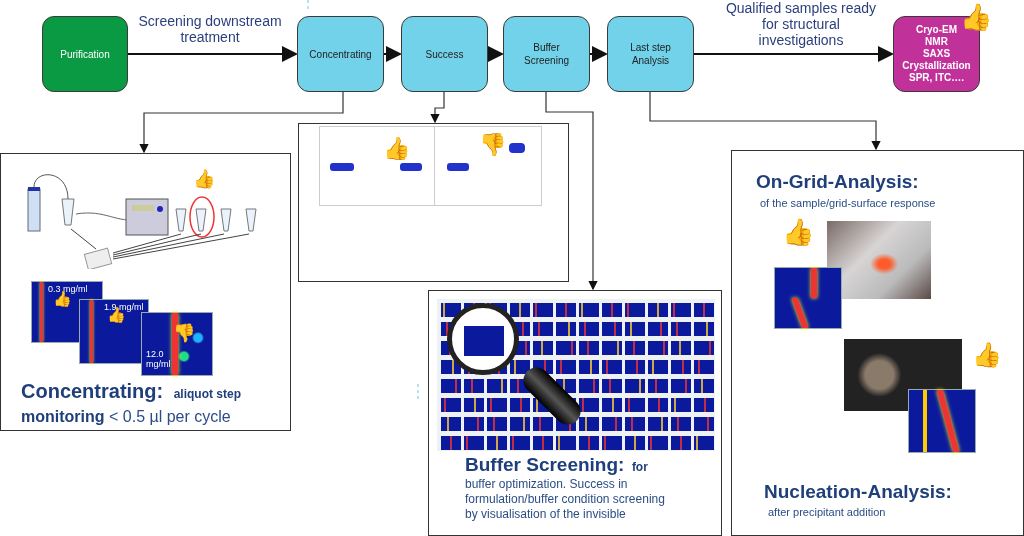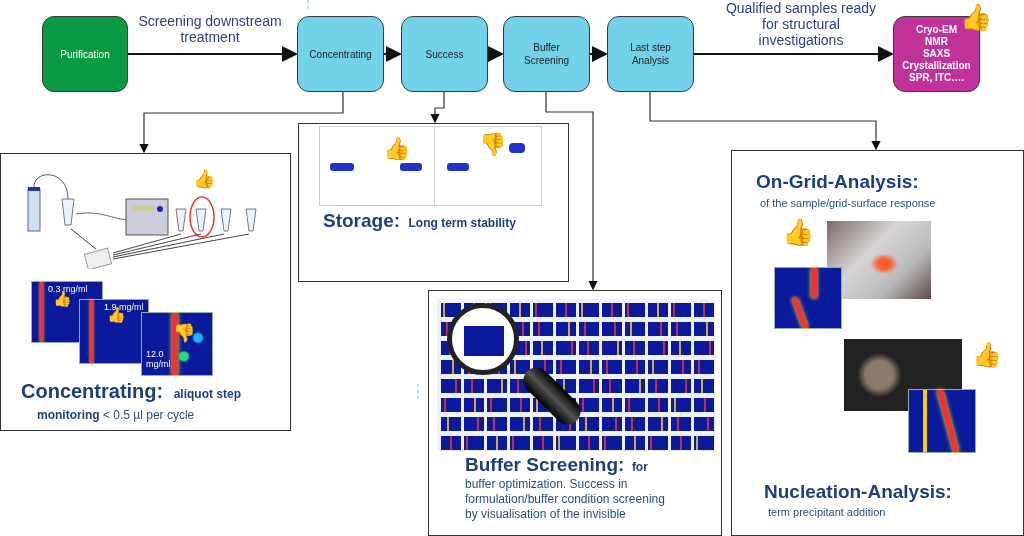--- a/index.html
+++ b/index.html
@@ -105,40 +105,36 @@
     <span class="abs" style="left:4px;top:36px;color:#fff;font-size:9px;line-height:10px;white-space:pre-line;">12.0
 mg/ml</span>
   </div>
   <span class="thumb" style="left:52px;top:134px;font-size:15px;">👍</span>
   <span class="thumb" style="left:106px;top:150px;font-size:15px;">👍</span>
   <span class="thumb" style="left:172px;top:168px;font-size:18px;">👎</span>
   <div class="abs" style="left:20px;top:226px;width:270px;white-space:nowrap;">
     <span class="ptitle" style="font-size:20px;">Concentrating:</span>
     <span class="ptitle" style="font-size:12px;margin-left:6px;">aliquot step</span>
   </div>
-  <div class="abs ptext" style="left:36px;top:254px;font-size:12px;white-space:nowrap;">
+  <div class="abs ptext" style="left:20px;top:254px;font-size:16px;white-space:nowrap;">
     <b class="ptitle">monitoring</b><span> &lt; 0.5 µl per cycle</span>
   </div>
 </div>
 
 <div class="panel" style="left:298px;top:123px;width:271px;height:159px;">
   <div class="abs" style="left:20px;top:2px;width:114px;height:78px;border:1px solid #ccc;">
     <div class="abs" style="left:10px;top:36px;width:24px;height:8px;background:#2233cc;border-radius:3px;"></div>
     <div class="abs" style="left:80px;top:36px;width:22px;height:8px;background:#2233cc;border-radius:3px;"></div>
   </div>
   <span class="thumb" style="left:84px;top:14px;font-size:22px;">👍</span>
   <div class="abs" style="left:135px;top:2px;width:106px;height:78px;border:1px solid #ccc;">
     <div class="abs" style="left:12px;top:36px;width:22px;height:8px;background:#2233cc;border-radius:3px;"></div>
     <div class="abs" style="left:74px;top:16px;width:16px;height:10px;background:#2233cc;border-radius:4px;"></div>
   </div>
   <span class="thumb" style="left:180px;top:10px;font-size:22px;">👎</span>
-  <div class="abs" style="left:24px;top:86px;white-space:nowrap;">
-    <span class="ptitle" style="font-size:19px;">Storage:</span>
-    <span class="ptitle" style="font-size:12px;margin-left:4px;">Long term stability</span>
-  </div>
 </div>
 
 <div class="panel" style="left:428px;top:290px;width:294px;height:246px;">
   <div class="abs" id="plate" style="left:8px;top:8px;width:278px;height:152px;background:#eef2f4;">
       <div class="abs" style="left: 4px; top: 4px; width: 20px; height: 14px; background: rgb(11, 26, 156);">
         <div class="abs" style="left: 2px; top: 0px; width: 2px; height: 14px; background: rgb(255, 204, 51); opacity: 0.8;"></div>
       </div>
       <div class="abs" style="left: 27px; top: 4px; width: 20px; height: 14px; background: rgb(11, 26, 156);">
         <div class="abs" style="left: 9px; top: 0px; width: 2px; height: 14px; background: rgb(238, 51, 51); opacity: 0.8;"></div>
       </div>
@@ -447,14 +443,14 @@
     <div class="abs" style="left:36px;top:0;width:6px;height:30px;background:#e33;box-shadow:0 0 4px #ff0;"></div>
     <div class="abs" style="left:22px;top:30px;width:6px;height:30px;background:#e33;box-shadow:0 0 4px #ff0;transform:skewX(20deg);"></div>
   </div>
   <div class="abs" style="left:112px;top:188px;width:118px;height:72px;background:radial-gradient(circle at 30% 50%,#8a7a6a 0 14px,#222 22px),radial-gradient(circle at 72% 50%,#ff6a3a 0 4px,#6a5a4a 10px,#111 24px);"></div>
   <span class="thumb" style="left:240px;top:193px;font-size:24px;">👍</span>
   <div class="heat" style="left:176px;top:238px;width:66px;height:62px;">
     <div class="abs" style="left:14px;top:0;width:4px;height:62px;background:#ffcc00;"></div>
     <div class="abs" style="left:36px;top:0;width:6px;height:62px;background:#e33;box-shadow:0 0 4px #ff0;transform:skewX(15deg);"></div>
   </div>
   <div class="abs ptitle" style="left:32px;top:330px;font-size:19px;">Nucleation-Analysis:</div>
-  <div class="abs ptext" style="left:36px;top:355px;font-size:11px;">term precipitant addition</div>
+  <div class="abs ptext" style="left:36px;top:355px;font-size:11px;">after precipitant addition</div>
 </div>
 
 </body></html>

